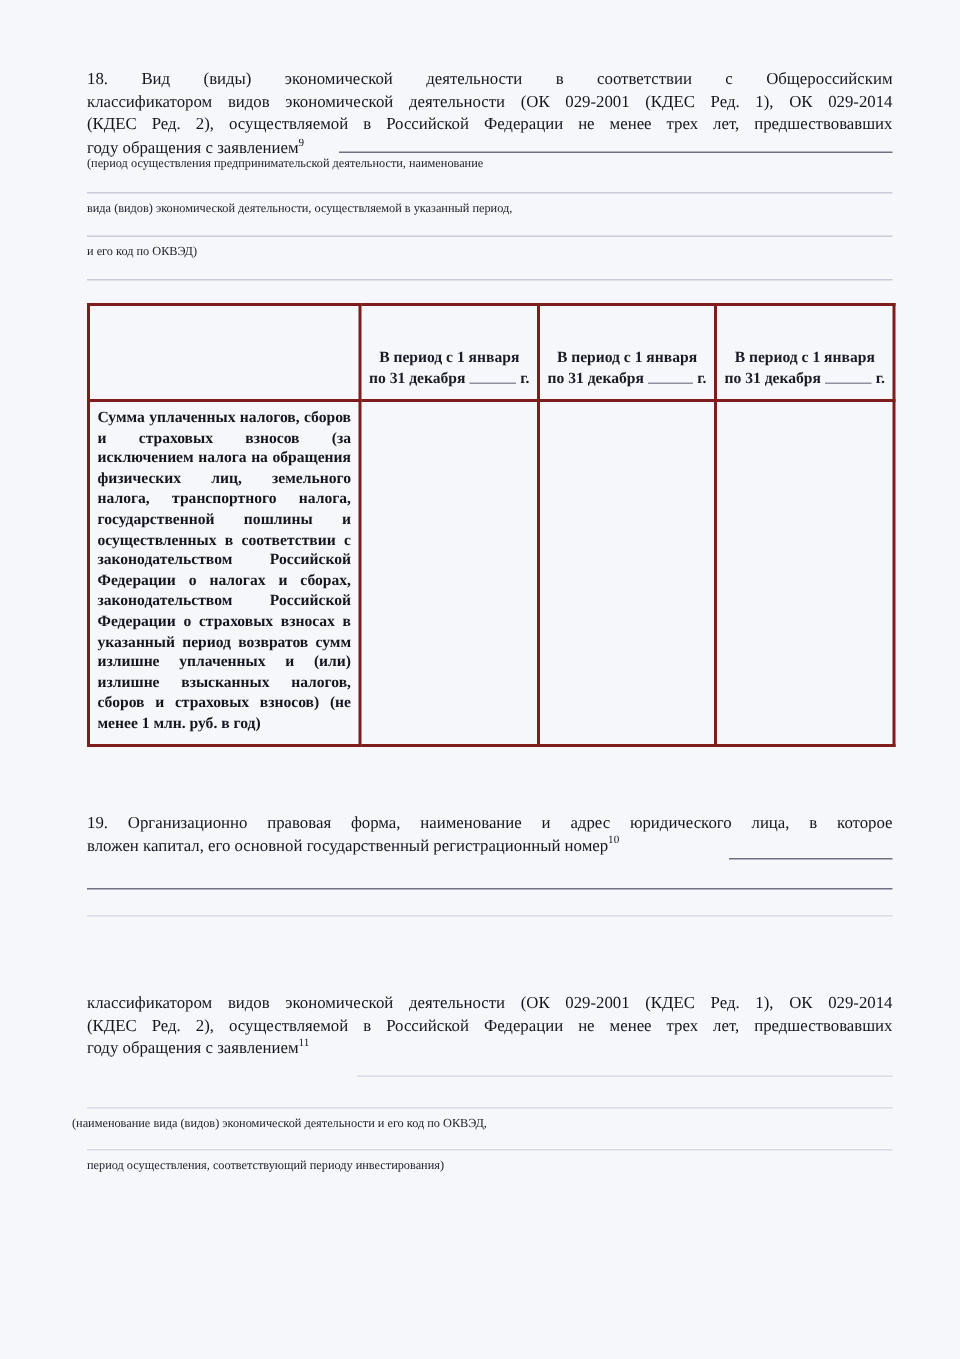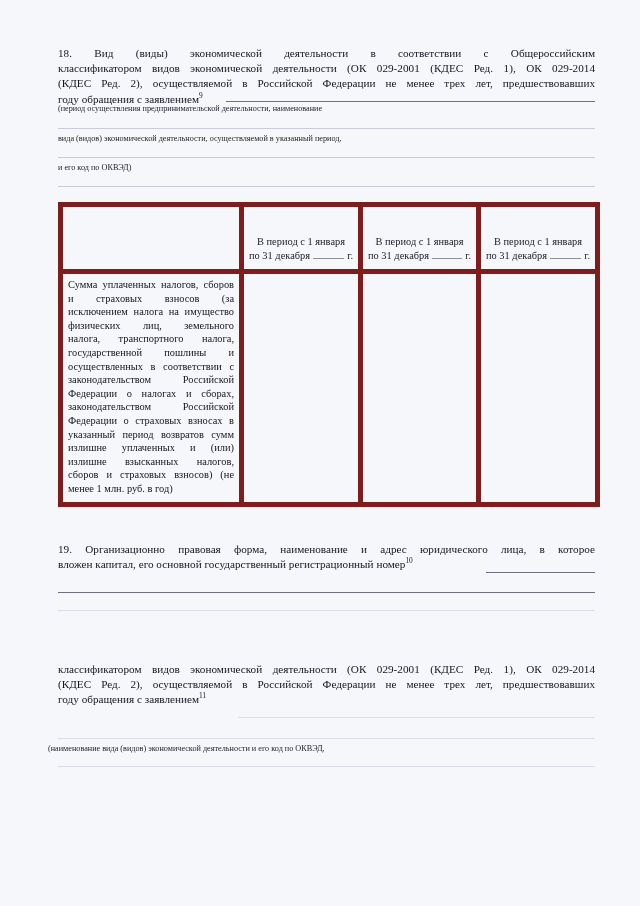--- a/index.html
+++ b/index.html
@@ -71,24 +71,25 @@
   }
 
   
   .tbl {
     position: absolute;
     border-collapse: collapse;
     table-layout: fixed;
     background: transparent;
   }
   .tbl td {
-    border: 5px solid #7f1d1d;
+    border: 2px solid #7f1d1d;
     vertical-align: top;
     padding: 0;
     background: transparent;
+    font-weight: bold;
   }
   .hdr-cell {
     height: 62px;
     position: relative;
   }
   .hdr-inner {
     position: absolute;
     left: 5px; right: 5px;
     bottom: 6px;
     font-size: 10.4px;
@@ -207,21 +208,21 @@
               <span>г.</span>
             </span>
           </div>
         </td>
       </tr>
       <tr>
         <td>
           <div class="body-cell-text">
             <span class="jl">Сумма уплаченных налогов, сборов</span>
             <span class="jl">и      страховых      взносов      (за</span>
-            <span class="jl">исключением налога на имущество</span>
+            <span class="jl">исключением налога на обращения</span>
             <span class="jl">физических     лиц,     земельного</span>
             <span class="jl">налога,    транспортного    налога,</span>
             <span class="jl">государственной      пошлины      и</span>
             <span class="jl">осуществленных в соответствии с</span>
             <span class="jl">законодательством      Российской</span>
             <span class="jl">Федерации о налогах и сборах,</span>
             <span class="jl">законодательством      Российской</span>
             <span class="jl">Федерации о страховых взносах в</span>
             <span class="jl">указанный период возвратов сумм</span>
             <span class="jl">излишне    уплаченных    и    (или)</span>
@@ -250,15 +251,18 @@
     <span class="jline">(КДЕС Ред. 2), осуществляемой в Российской Федерации не менее трех лет, предшествовавших</span>
     <span class="jline last"><span>году обращения с заявлением</span><sup>11</sup></span>
   </div>
   <div class="rule softer" style="left:238px; top:717px; width:357px;"></div>
 
   <div class="rule softer" style="left:58px; top:738px; width:537px;"></div>
   <div style="position:absolute; left:48px; top:744px; width:537px;">
     <div class="caption" style="position:static;">(наименование вида (видов) экономической деятельности и его код по ОКВЭД,</div>
   </div>
   <div class="rule softer" style="left:58px; top:766px; width:537px;"></div>
+  <div style="position:absolute; left:58px; top:772px; width:537px;">
+    <div class="caption" style="position:static;">период осуществления, соответствующий периоду инвестирования)</div>
+  </div>
 
 
 </div>
 
 </body></html>

